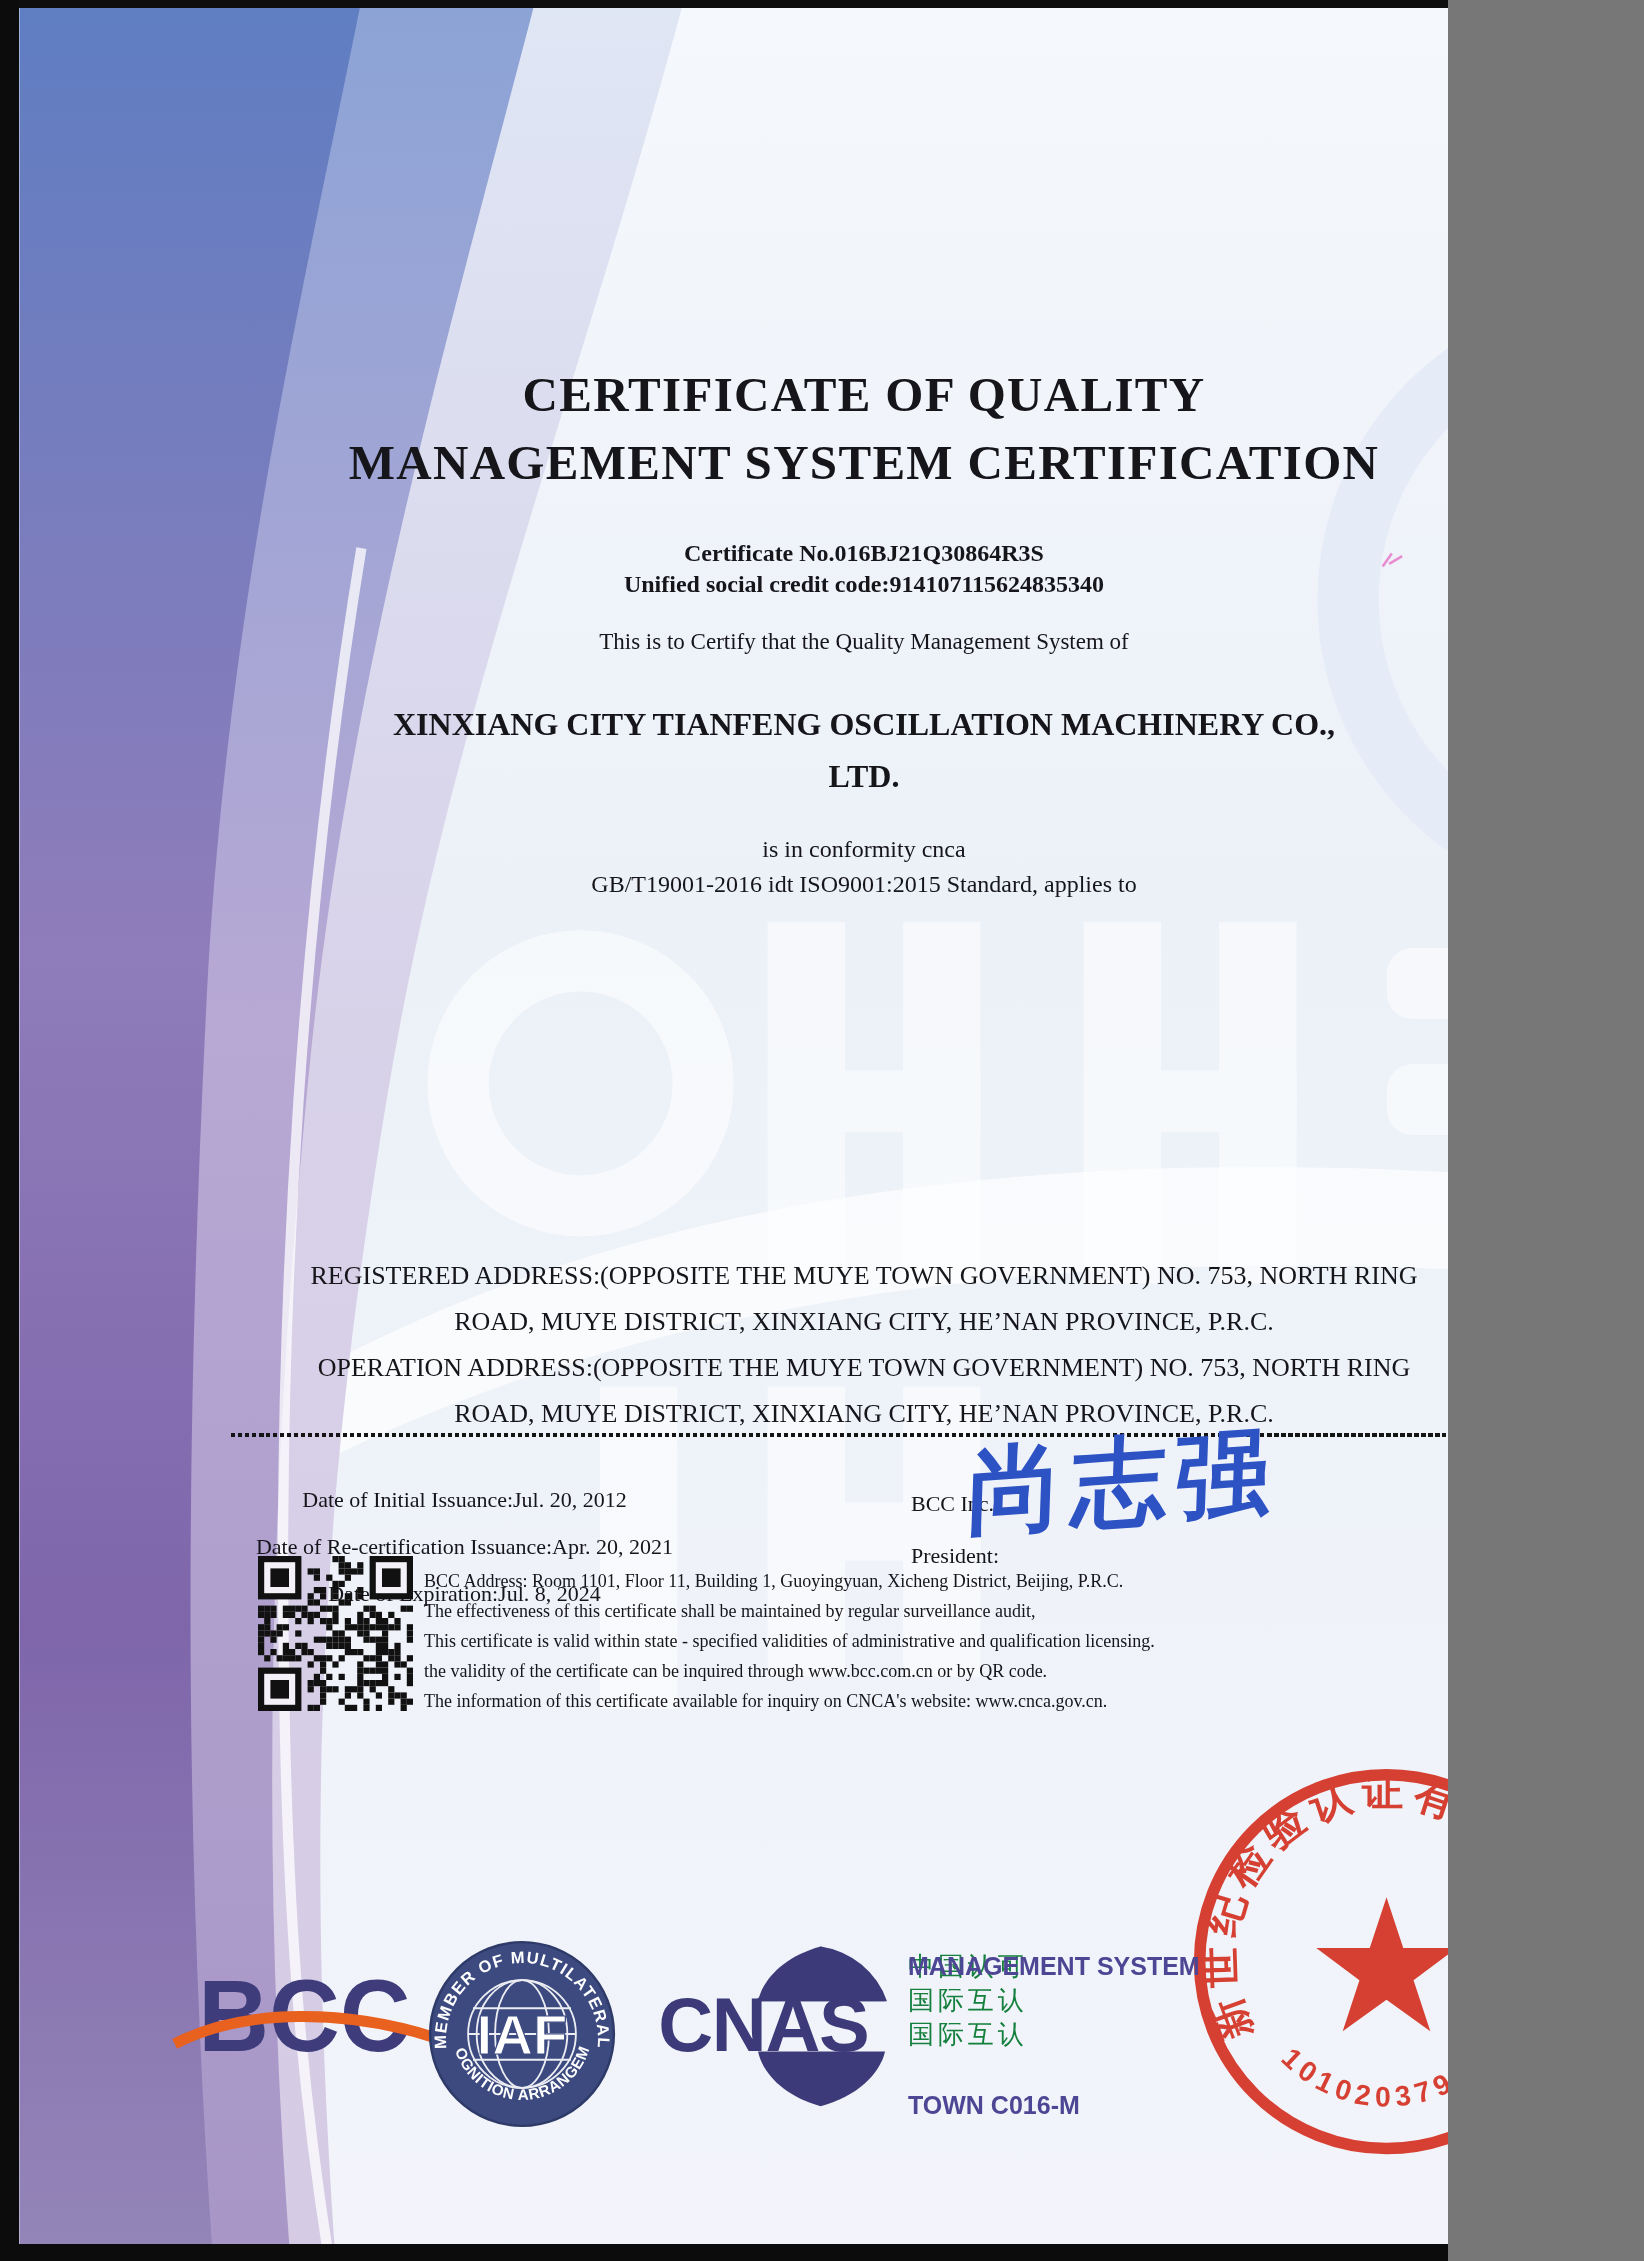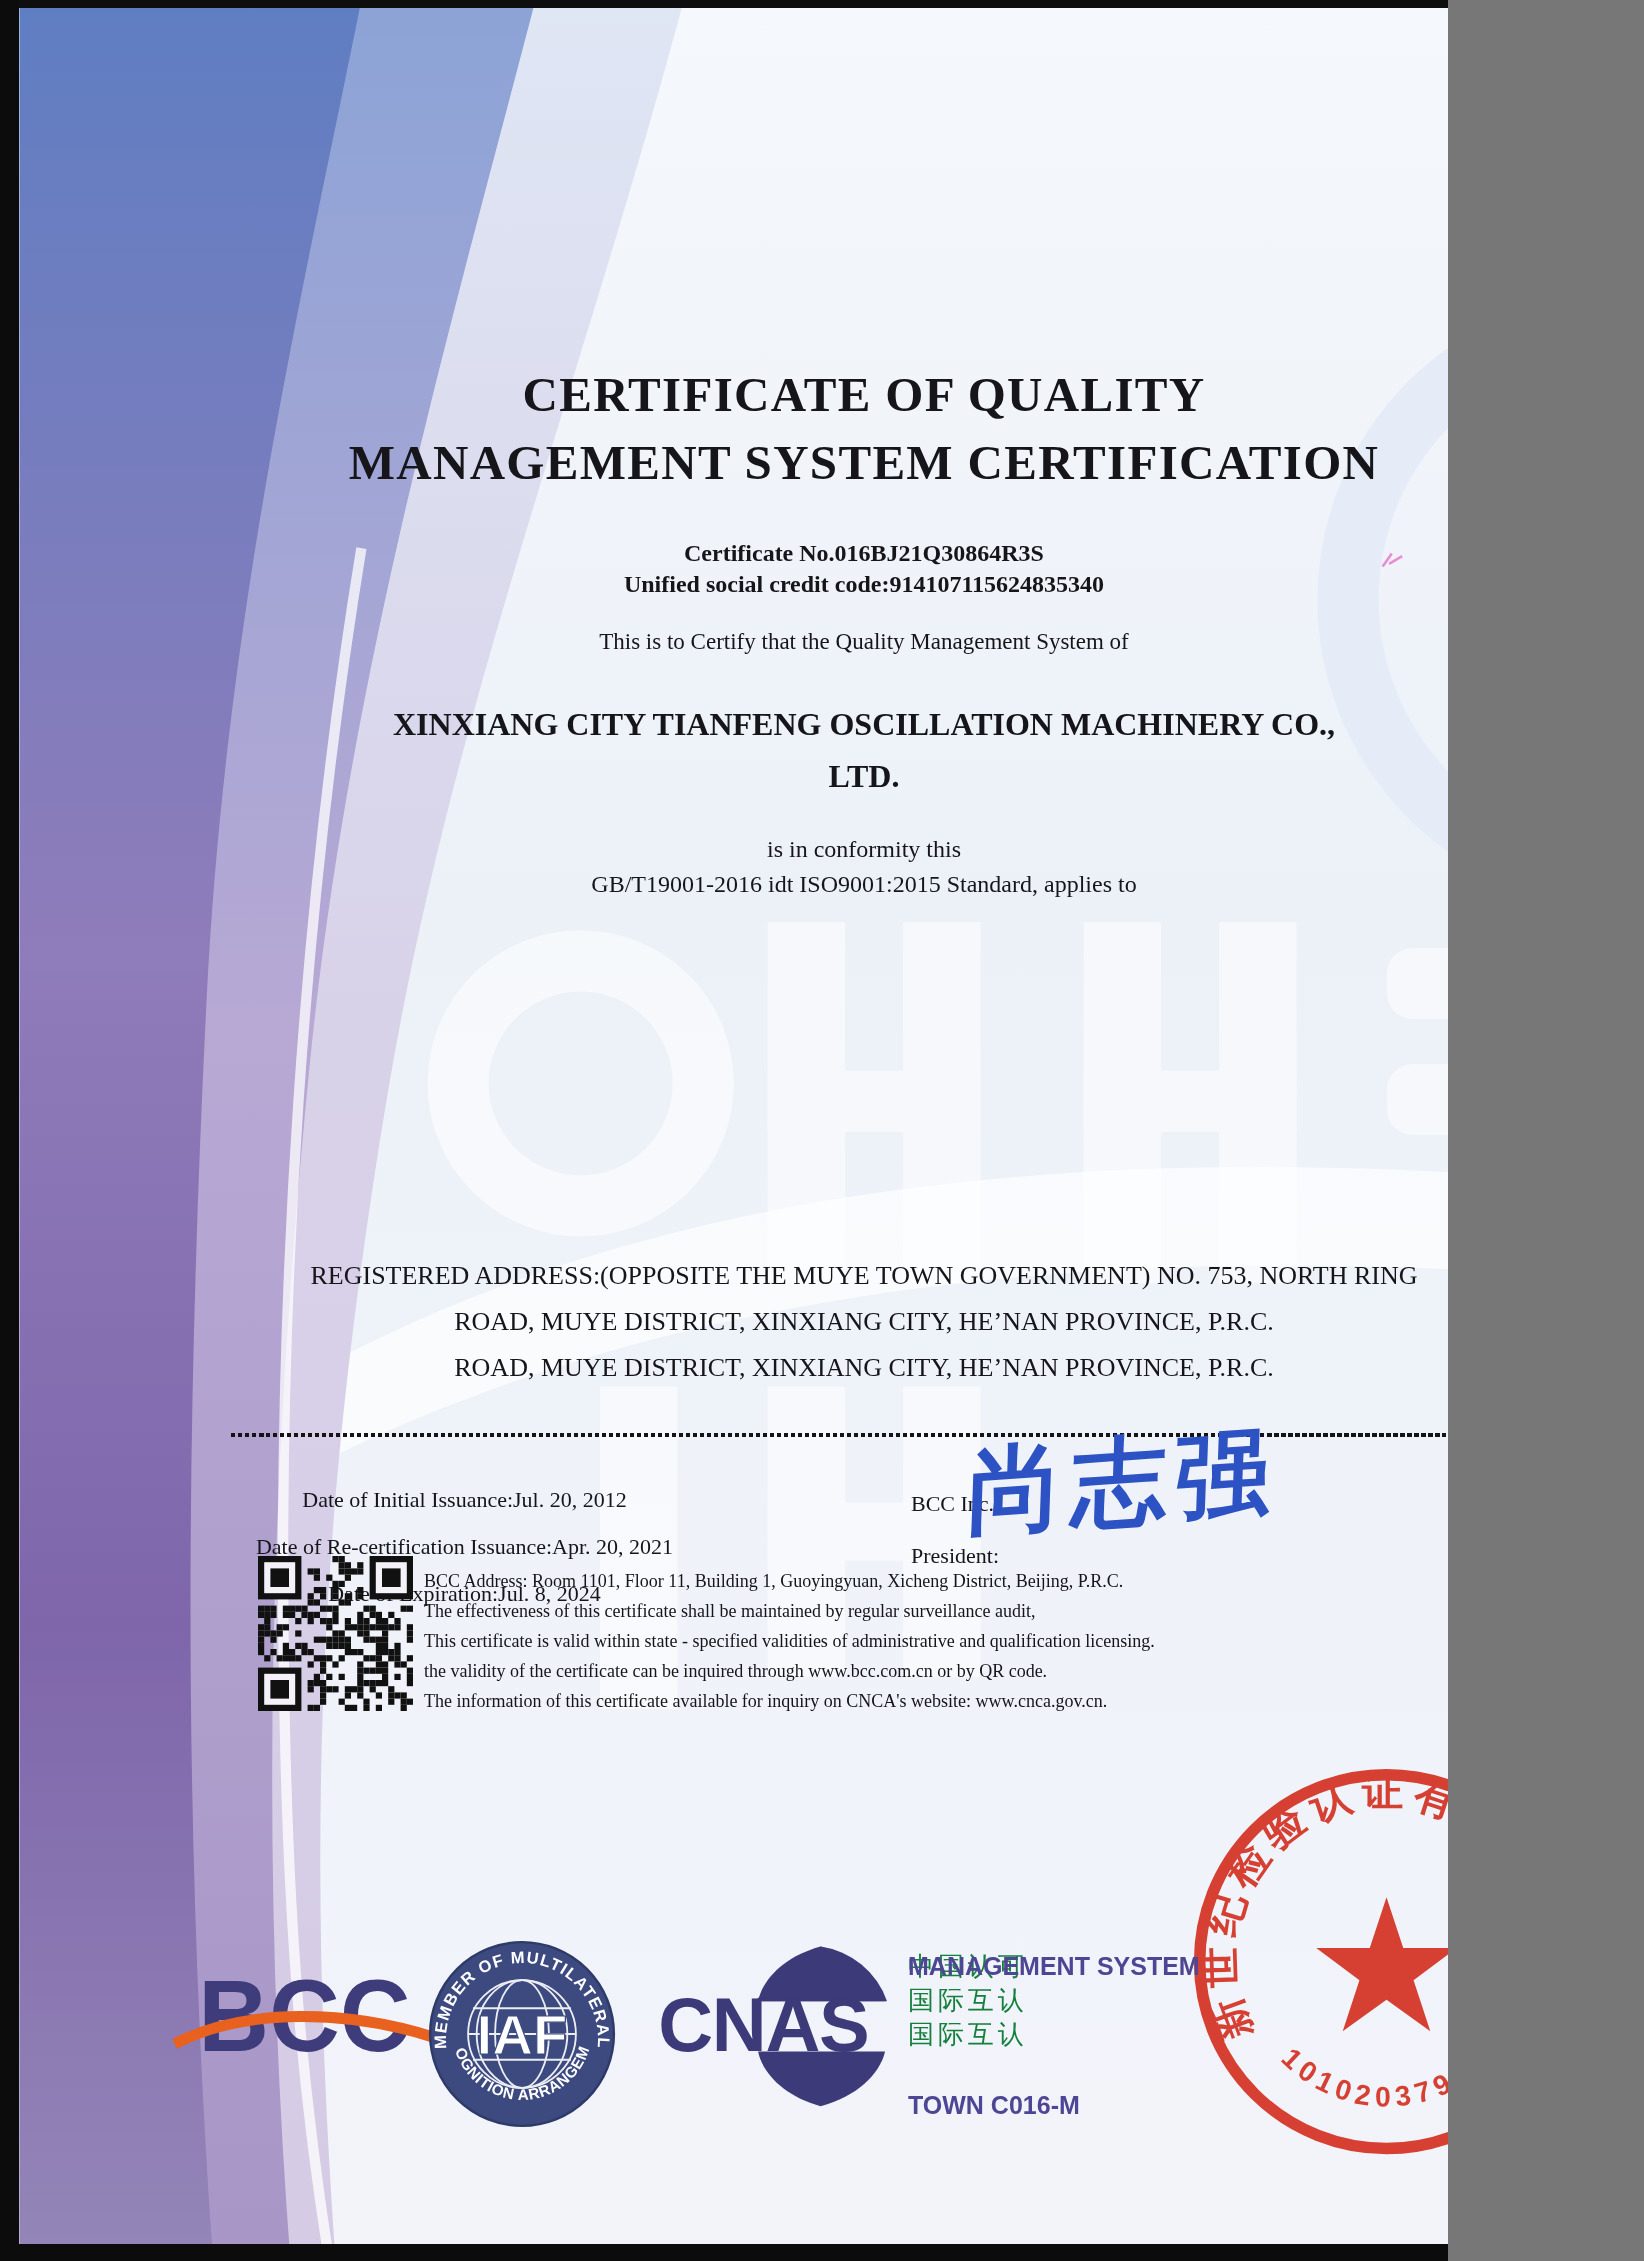--- a/index.html
+++ b/index.html
@@ -133,26 +133,27 @@
     <path d="M4,30 L18,10 M14,26 L34,14" stroke="#e673c8" stroke-width="4" fill="none" opacity="0.8"></path>
   </svg>
 
   <div class="abs ctr certify">This is to Certify that the Quality Management System of</div>
 
   <div class="abs ctr company">
     <div>XINXIANG CITY TIANFENG OSCILLATION MACHINERY CO.,</div>
     <div>LTD.</div>
   </div>
 
-  <div class="abs ctr conformity">is in conformity this</div>
+  <div class="abs ctr conformity">is in conformity cnca</div>
   <div class="abs ctr standard">GB/T19001-2016 idt ISO9001:2015 Standard, applies to</div>
 
   <div class="abs ctr addresses">
     <div>REGISTERED ADDRESS:(OPPOSITE THE MUYE TOWN GOVERNMENT) NO. 753, NORTH RING</div>
     <div>ROAD, MUYE DISTRICT, XINXIANG CITY, HE’NAN PROVINCE, P.R.C.</div>
+    <div>OPERATION ADDRESS:(OPPOSITE THE MUYE TOWN GOVERNMENT) NO. 753, NORTH RING</div>
     <div>ROAD, MUYE DISTRICT, XINXIANG CITY, HE’NAN PROVINCE, P.R.C.</div>
   </div>
 
   <div class="abs dashrule"></div>
 
   <div class="abs dates">
     <div>Date of Initial Issuance:Jul. 20, 2012</div>
     <div>Date of Re-certification Issuance:Apr. 20, 2021</div>
     <div>Date of Expiration:Jul. 8, 2024</div>
   </div>

